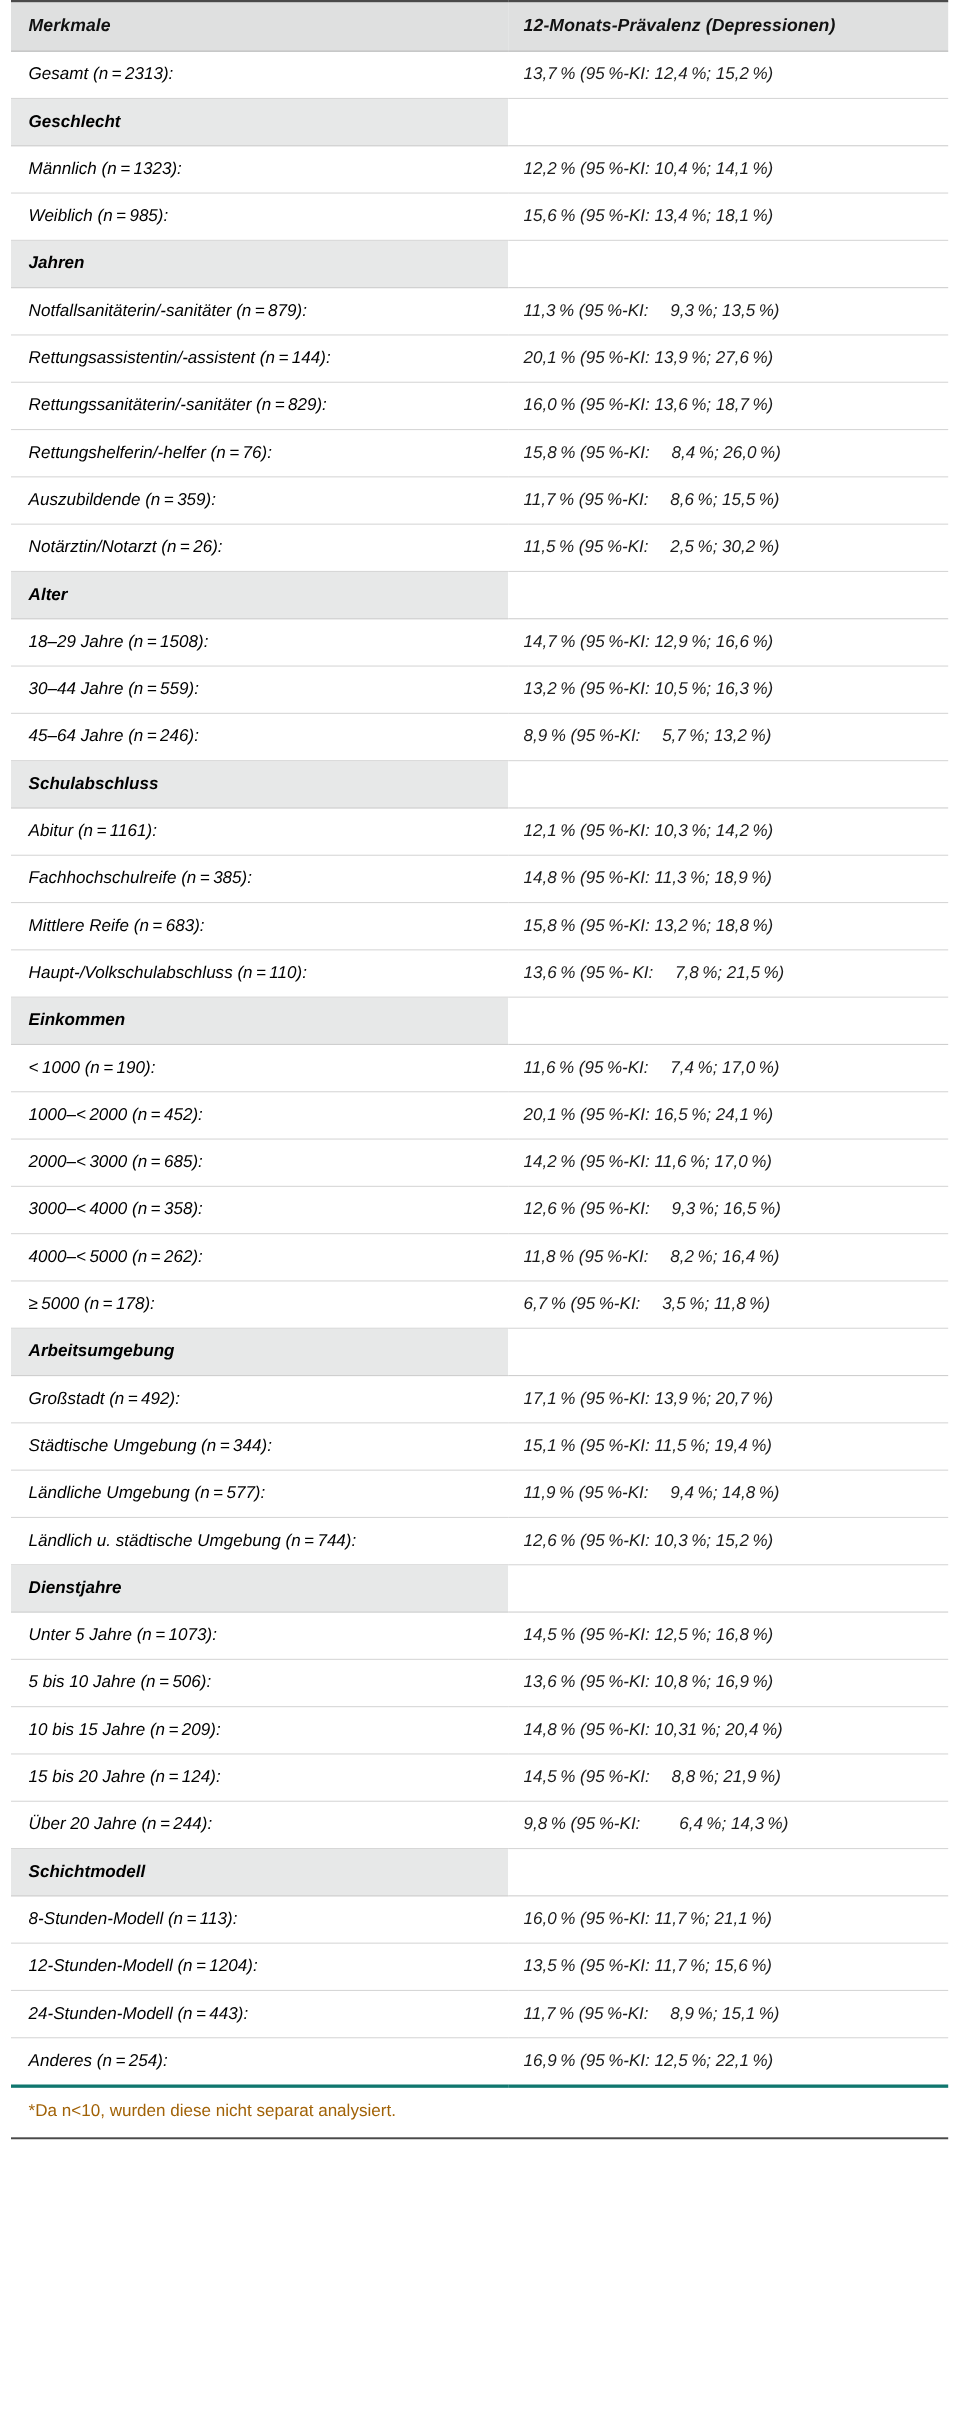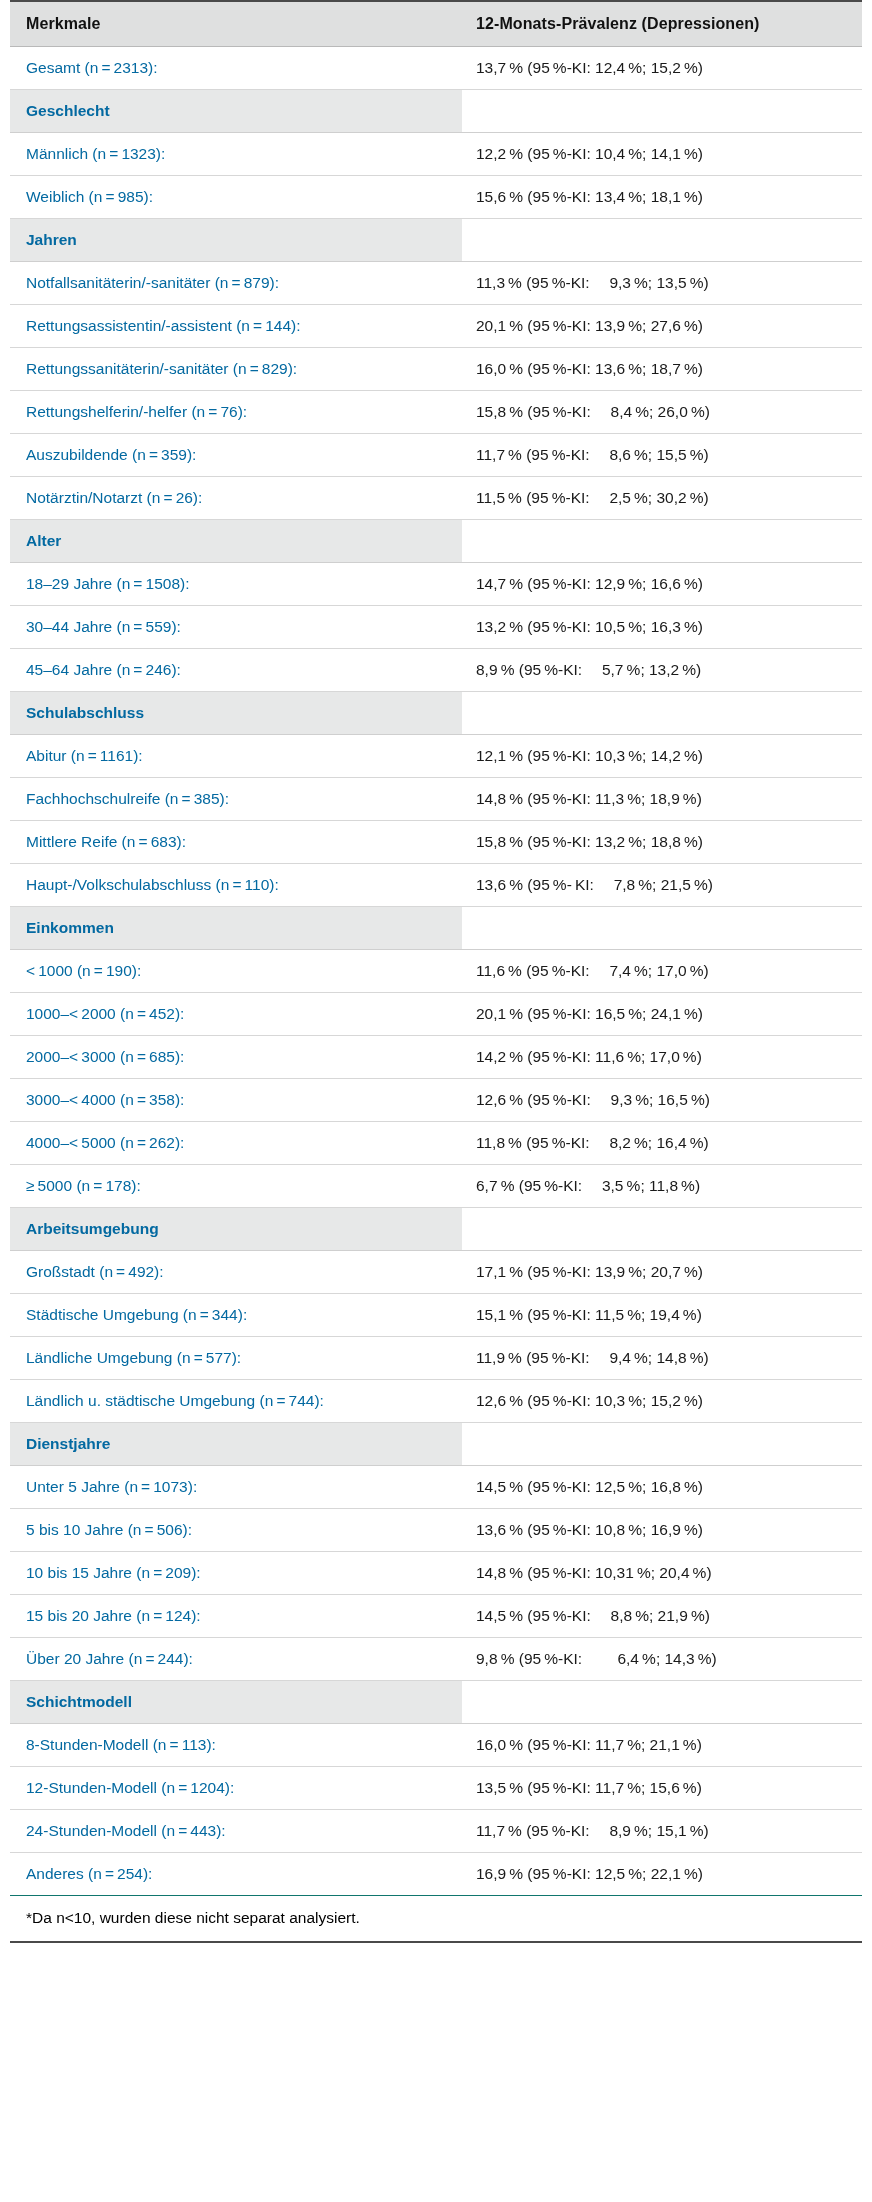--- a/index.html
+++ b/index.html
@@ -15,20 +15,21 @@
   .table-wrap {
     width: 872px;
     box-sizing: border-box;
     padding: 0 10px 0 10px;
   }
   table.prevalence {
     border-collapse: collapse;
     width: 852px;
     table-layout: fixed;
     font-size: 15.5px;
+    font-style: italic;
   }
   table.prevalence col.c1 { width: 452px; }
   table.prevalence col.c2 { width: 400px; }
 
   table.prevalence thead th {
     background: #dfe0e0;
     font-weight: bold;
     font-size: 16px;
     text-align: left;
     padding: 13px 16px 13px 16px;
@@ -41,46 +42,46 @@
     padding-left: 14px;
   }
 
   table.prevalence td {
     padding: 12px 16px 12px 16px;
     border-bottom: 1px solid #d7d7d7;
     vertical-align: middle;
     white-space: pre;
   }
   table.prevalence td.label {
-    color: #0369a1;
+    color: #000000;
   }
   table.prevalence td.value {
     padding-left: 14px;
     font-variant-numeric: tabular-nums;
   }
   tr.group td {
     background: #e7e8e8;
     font-weight: bold;
     border-bottom: 1px solid #cfcfcf;
     margin-left: 12px;
   }
   tr.group td.value {
     background: #ffffff;
   }
   tr.last td {
-    border-bottom: 1px solid #0f766e;
+    border-bottom: 3px solid #0f766e;
   }
   .footnote {
     width: 852px;
     box-sizing: border-box;
     margin: 0 10px;
     padding: 13px 16px 14px 16px;
     font-size: 15.5px;
     border-bottom: 2px solid #4a4a4a;
-    color: #000000;
+    color: #a16207;
   }
 </style>
 </head>
 <body>
 
 <div class="table-wrap">
   <table class="prevalence">
     <colgroup>
         <col class="c1">
         <col class="c2">

